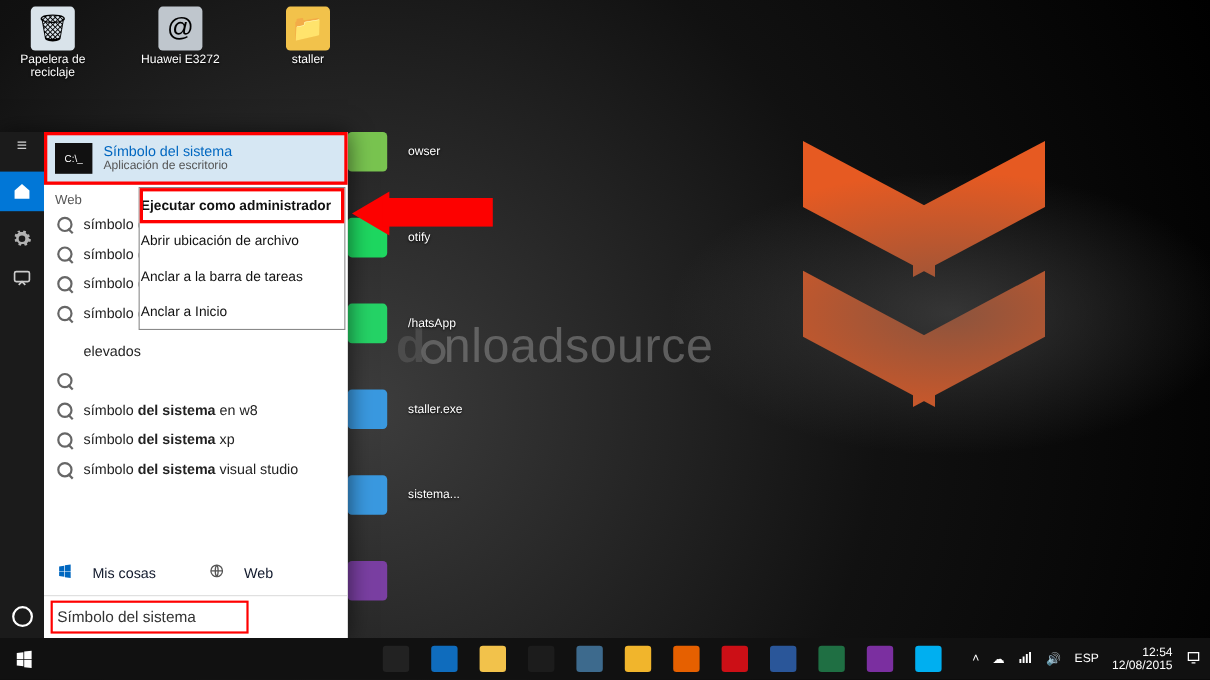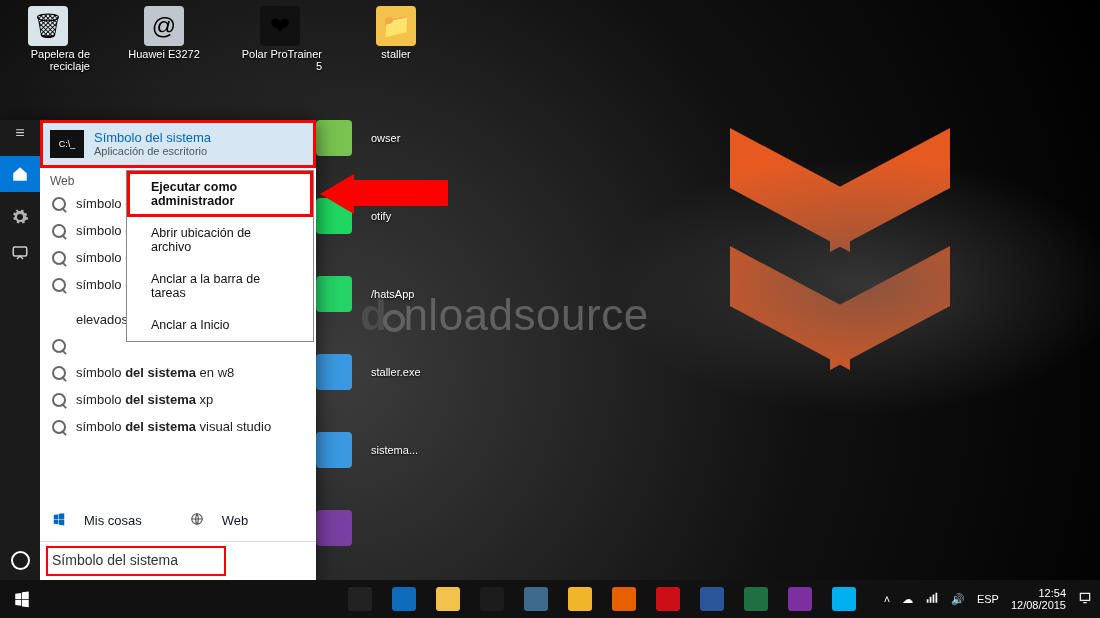--- a/index.html
+++ b/index.html
@@ -21,21 +21,21 @@
     color:rgba(120,120,120,.7); letter-spacing:.5px; }
   .watermark .dmark { color:rgba(90,90,90,.6); font-weight:600; }
 
   
   .desktop-icons { position:absolute; top:0; left:0; right:0; display:flex; gap:32px;
     padding:6px 0 0 6px; flex-wrap:wrap; }
   .dicon { width:84px; display:flex; flex-direction:column; align-items:center; gap:2px;
     cursor:default; }
   .dicon .img { width:40px; height:40px; border-radius:4px; display:flex; align-items:center;
     justify-content:center; font-size:24px; }
-  .dicon span { color:#fff; font-size:11px; text-align:right; line-height:1.1;
+  .dicon span { color:#fff; font-size:11px; text-align:center; line-height:1.1;
     text-shadow:0 1px 2px #000; white-space:normal; }
 
   
   .start-panel { position:absolute; left:0; bottom:38px; width:316px; height:460px;
     display:flex; background:#fff; font-size:13px; z-index:5;
     box-shadow:0 0 20px rgba(0,0,0,.6); }
   .rail { width:40px; background:#1b1b1b; display:flex; flex-direction:column;
     align-items:center; gap:14px; padding-top:12px; }
   .rail .ico { width:22px; height:22px; color:#ccc; display:flex; align-items:center;
     justify-content:center; font-size:16px; }
@@ -61,21 +61,21 @@
     padding:10px 12px 12px; color:#0f172a;text-align:center; }
   .filter-row .win { color:#0067c0; font-size:14px; }
   .search-box { border-top:1px solid #ddd; padding:10px 12px 12px; position:relative; }
   .search-box input { width:100%; border:none; outline:none; font-size:14px; color:#333; }
   .search-box .redbox { position:absolute; left:6px; right:90px; top:4px; bottom:4px;
     border:2px solid #ff0000; pointer-events:none; }
 
   
   .ctx { position:absolute; left:126px; top:170px; width:188px; background:#fff;
     border:1px solid #8a8a8a; z-index:10; font-size:12.5px; }
-  .ctx .item { padding:9px 24px; color:#111; }
+  .ctx .item { padding:9px 1px; color:#111; }
   .ctx .item.hi { outline:3px solid #ff0000; outline-offset:-3px; font-weight:600;
     background:#fff; }
 
   
   .arrow { position:absolute; left:320px; top:174px; z-index:11; }
   .arrow-body { width:100px; height:26px; background:#fd0100; position:absolute; left:28px; top:6px; }
   .arrow-head { width:0; height:0; border-top:20px solid transparent;
     border-bottom:20px solid transparent; border-right:34px solid #fd0100;
     position:absolute; left:0; top:0; }
 
@@ -118,24 +118,20 @@
 <div class="desktop-icons" id="desktop-row">
     <div class="dicon">
       <div class="img" style="background:#d9e3ea">🗑</div>
       <span>Papelera de reciclaje</span>
     </div>
     <div class="dicon">
       <div class="img" style="background:#bfc6cd">@</div>
       <span>Huawei E3272</span>
     </div>
     <div class="dicon">
-      <div class="img" style="background:#111">❤</div>
-      <span>Polar ProTrainer 5</span>
-    </div>
-    <div class="dicon">
       <div class="img" style="background:#f2c24b">📁</div>
       <span>staller</span>
     </div>
   </div>
 
 <div class="behind-icons" id="behind-col">
     <div class="bi">
       <div class="bimg" style="background:#79c450"></div>
       <span>owser</span>
     </div>

